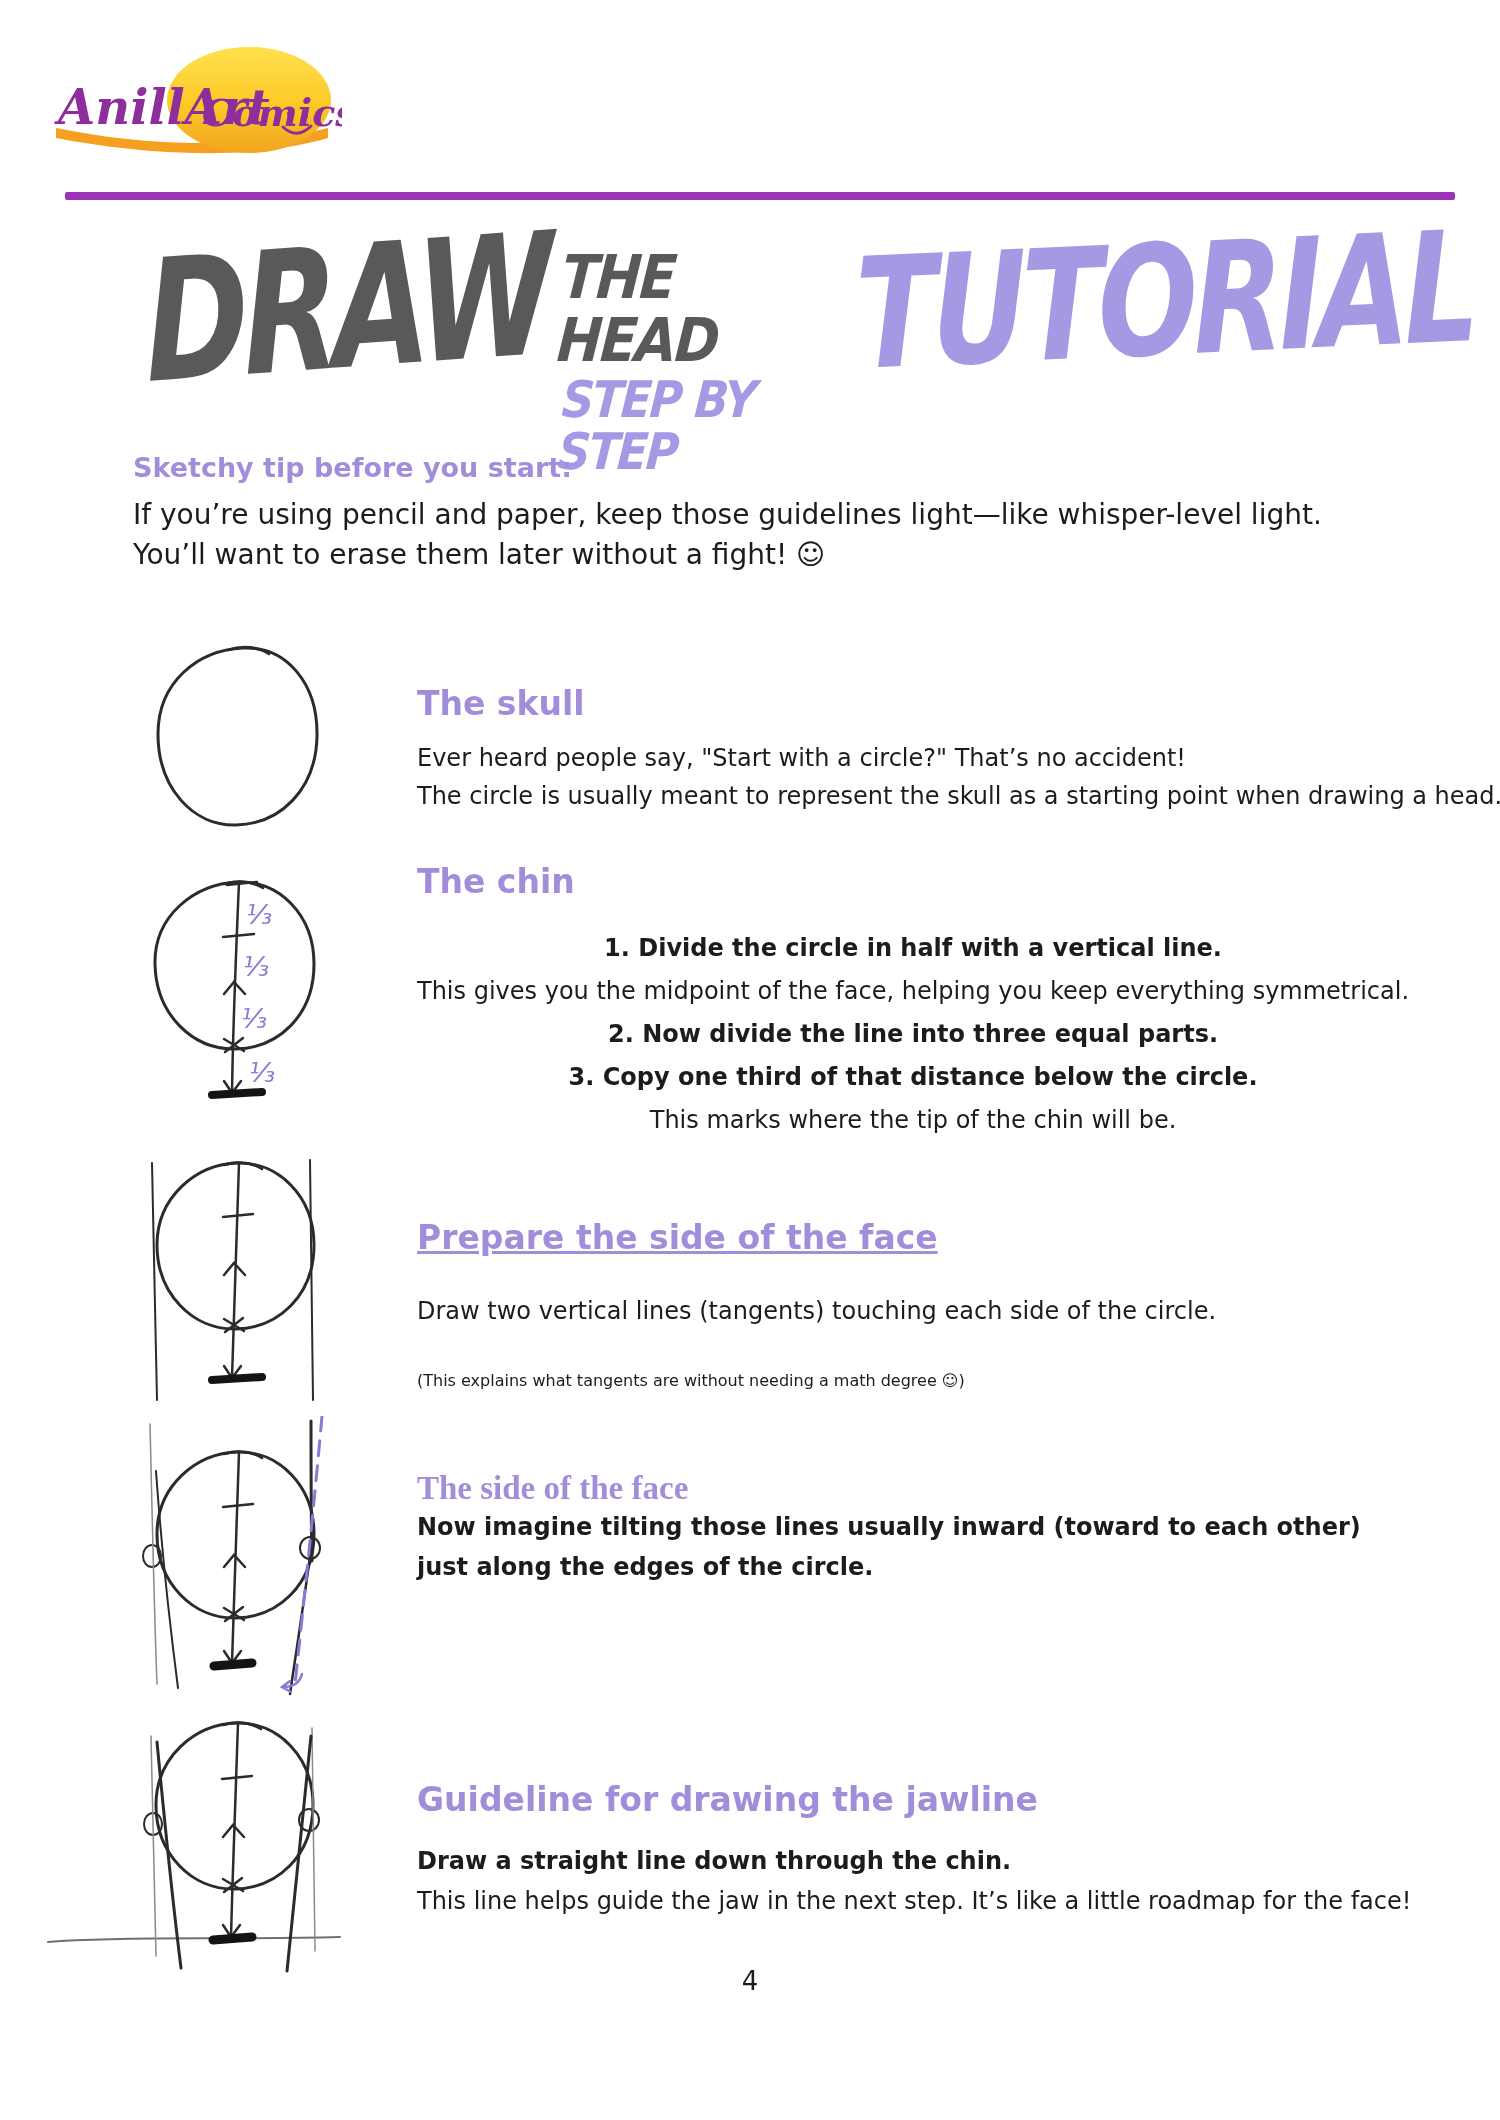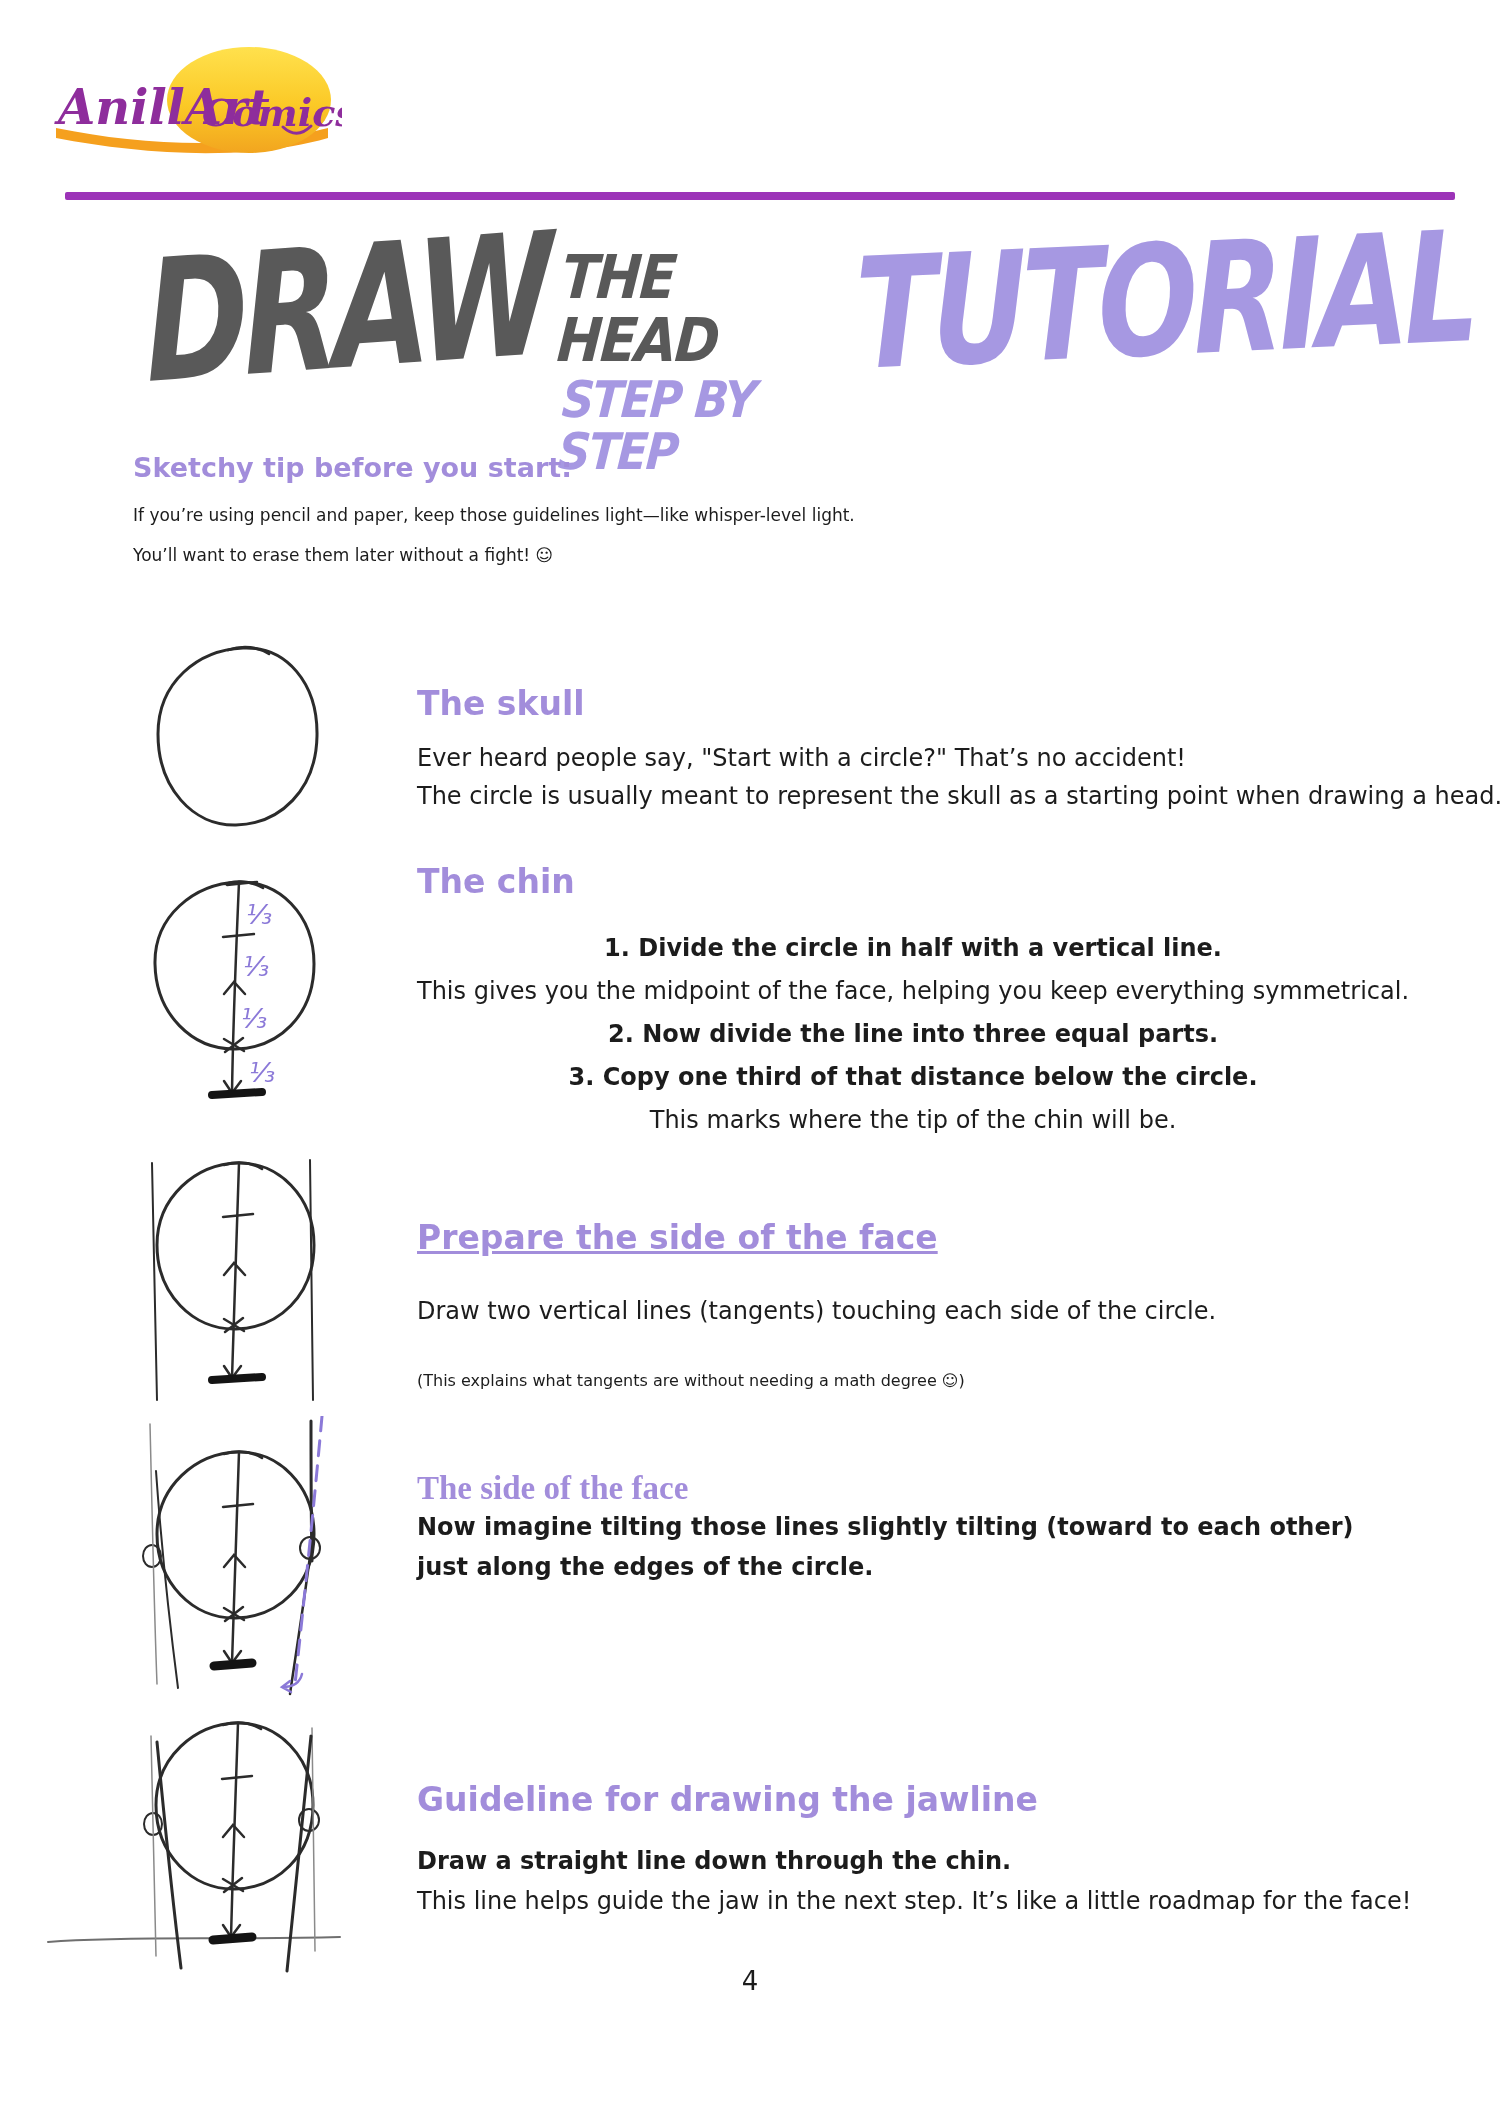--- a/index.html
+++ b/index.html
@@ -26,21 +26,21 @@
     font-size:45px;font-weight:bold;font-style:italic;color:#a698e2;line-height:1.05;margin-top:14px;
     letter-spacing:-2px;display:inline-block;transform:skewX(-4deg) scaleY(1.12);transform-origin:left top;
   }
   .title .tutorial{
     font-size:118px;font-weight:bold;font-style:italic;color:#a698e2;line-height:1;
     letter-spacing:-5px;display:inline-block;margin-left:28px;transform:scaleY(1.3) rotate(-2deg);transform-origin:left top;
   }
   
   .tip{position:absolute;left:133px;top:452px;white-space:nowrap;}
   .tip h3{margin:0 0 12px 0;font-size:27px;color:#a28ddb;font-weight:bold;}
-  .tip p{margin:0;font-size:17px;line-height:40px;color:#1c1c1c;}
+  .tip p{margin:0;font-size:28px;line-height:40px;color:#1c1c1c;}
   
   .content{position:absolute;left:417px;white-space:nowrap;}
   .content h2{margin:0;font-size:33px;color:#a28ddb;font-weight:bold;}
   .content p{margin:0;font-size:24px;color:#1c1c1c;}
   .content p.bold{font-weight:bold;}
   .content p.small{font-size:16px;margin-top:30px;}
   .c1{top:684px;} .c1 h2{margin-bottom:16px;} .c1 p{line-height:38px;}
   .c2{top:862px;} .c2 h2{margin-bottom:26px;} .c2 p{line-height:43px;text-align:center;}
   .c3{top:1218px;} .c3 h2{margin-bottom:34px;text-decoration:underline;} .c3 p{line-height:40px;}
   .c4{top:1470px;} .c4 h2{font-family:Liberation Serif, serif;} .c4 p{line-height:40px;}
@@ -182,21 +182,21 @@
         <path d="M226,125 C219,180 211,230 204,278" stroke-width="2.5"></path>
       </g>
       <g stroke="#8b79d8" fill="none" stroke-linecap="round">
         <path d="M236,0 C228,90 218,185 209,268" stroke-width="3" stroke-dasharray="15 10"></path>
         <path d="M216,258 C214,266 208,271 197,271 M204,265 L196,271 L205,276" stroke-width="2.5"></path>
       </g>
     </svg>
   </div>
   <div class="content c4">
     <h2>The side of the face</h2>
-    <p class="bold">Now imagine tilting those lines slightly tilting (toward to each other)</p>
+    <p class="bold">Now imagine tilting those lines usually inward (toward to each other)</p>
     <p class="bold">just along the edges of the circle.</p>
   </div>
 
   <div class="sketch sk5">
     <svg width="315" height="340" viewBox="0 0 315 340">
       <g stroke="#2b2b2b" fill="none" stroke-linecap="round">
         <path d="M197,7 C237,6 273,40 273,89 C273,140 237,172 195,173 C152,174 116,138 116,89 C116,41 155,8 197,7" stroke-width="3"></path>
         <path d="M221,13 C209,6 196,5 183,9" stroke-width="2.5"></path>
         <path d="M198,7 C195,80 193,150 191,221" stroke-width="2.5"></path>
         <path d="M182,63 L212,60" stroke-width="2.5"></path>

